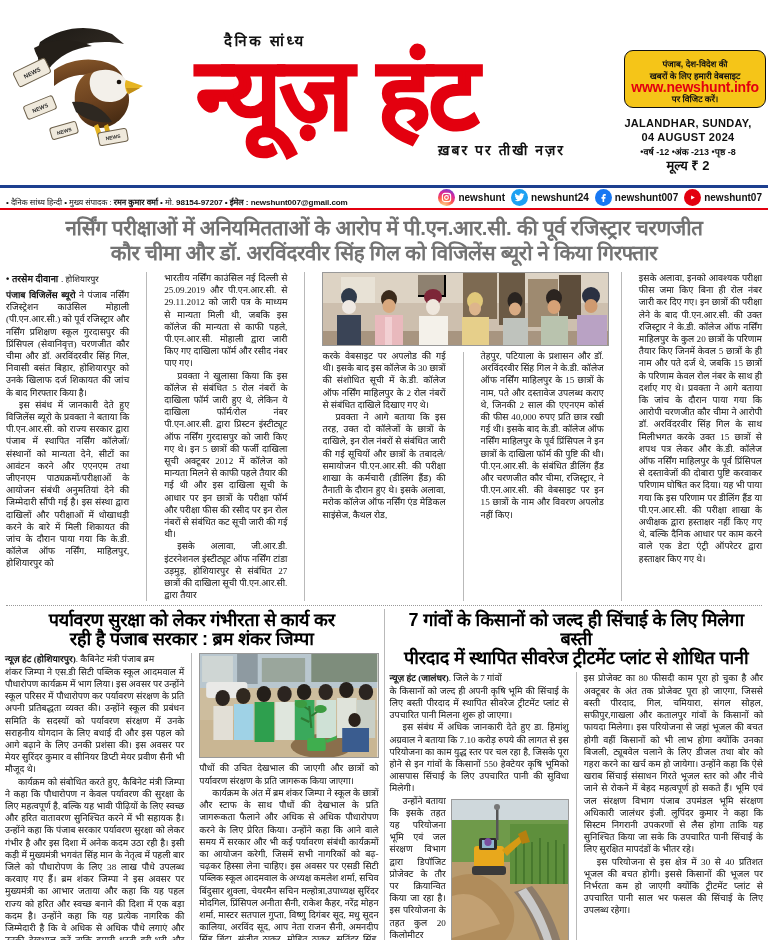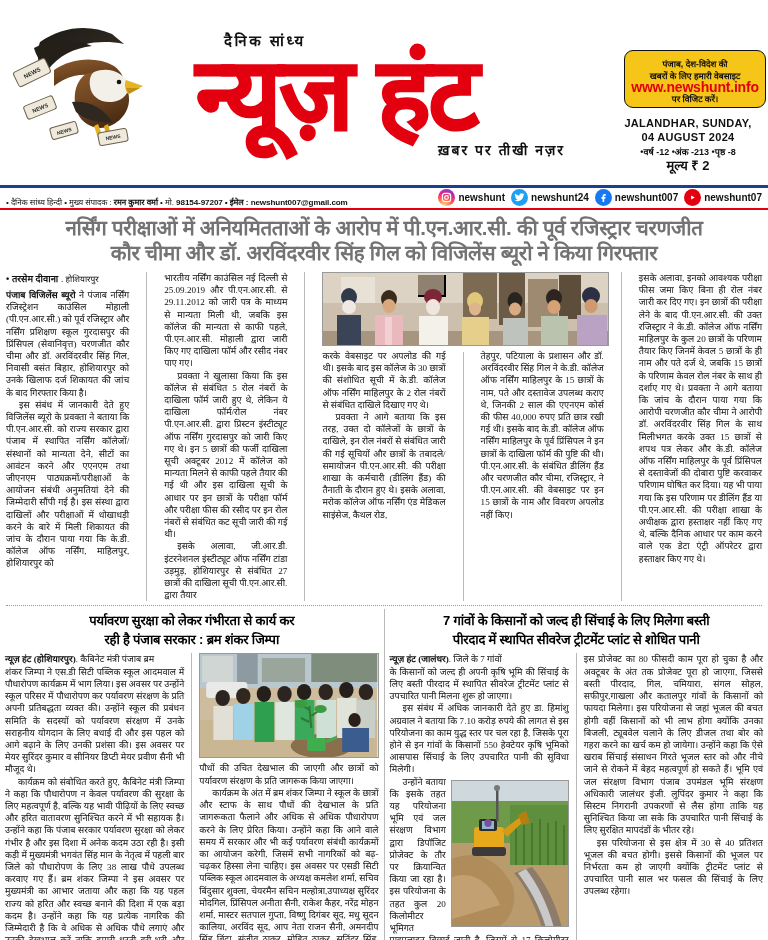--- a/index.html
+++ b/index.html
@@ -135,21 +135,21 @@
   .ph-arrest { width: 100%; height: 74px; }
   .ph-plant  { width: 100%; height: 105px; }
   .ph-pipe   { width: 100%; height: 147px; }
 
   .divider-dashed { border-top: 1.5px dotted #999; margin: 4px 6px 3px; }
   .vrule { width:1px; background:#b9b9b9; flex:0 0 1px; align-self:stretch; }
 
   .sub-headline {
     text-align:center;
     font-family: "Liberation Sans", sans-serif;
-    font-weight: bold; font-size: 13px; line-height: 19px;
+    font-weight: bold; font-size: 18px; line-height: 19px;
     color:#000; letter-spacing:-.2px; padding: 2px 4px 4px;
   }
   .half { width: 50%; padding: 0 5px; }
   .halves { display:flex; }
 
   
   svg { display:block; }
 </style>
 </head>
 <body>

